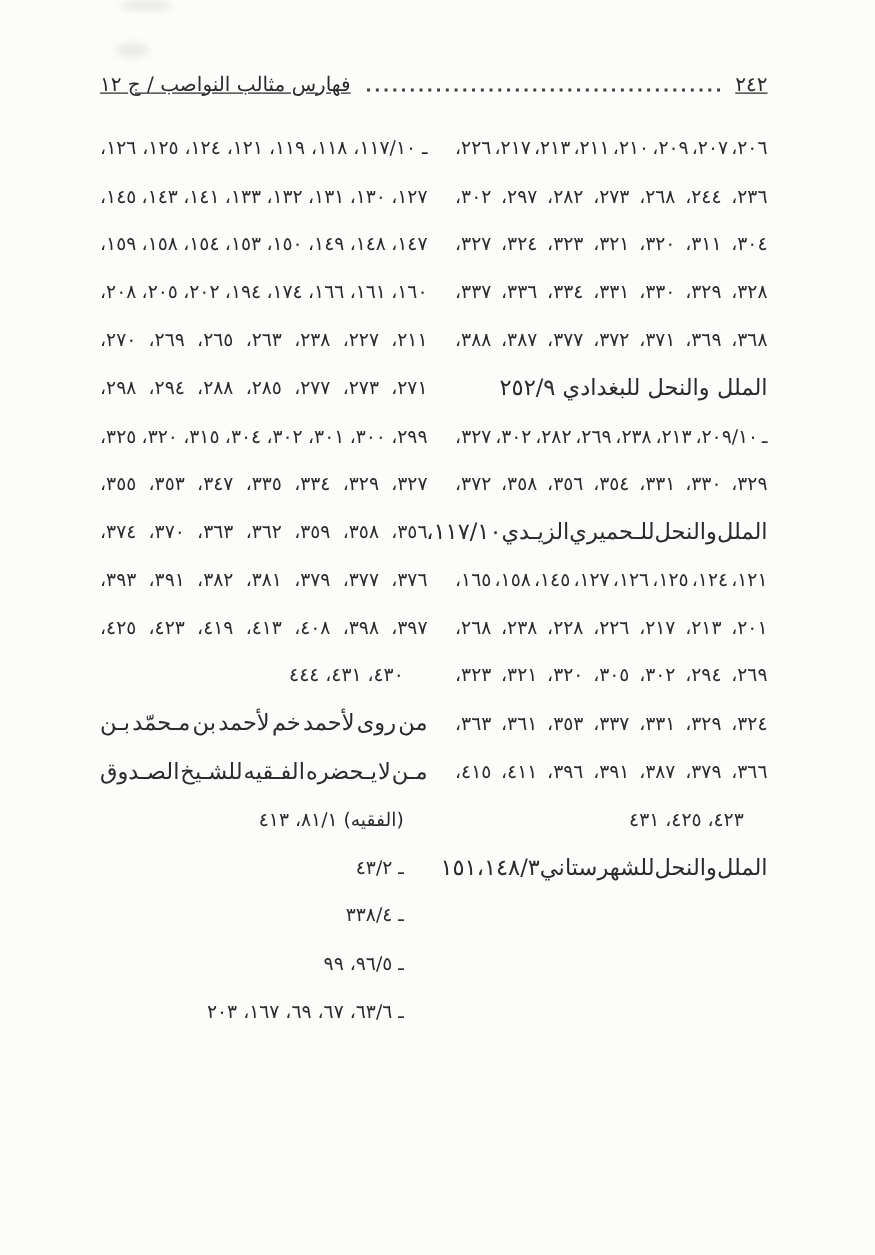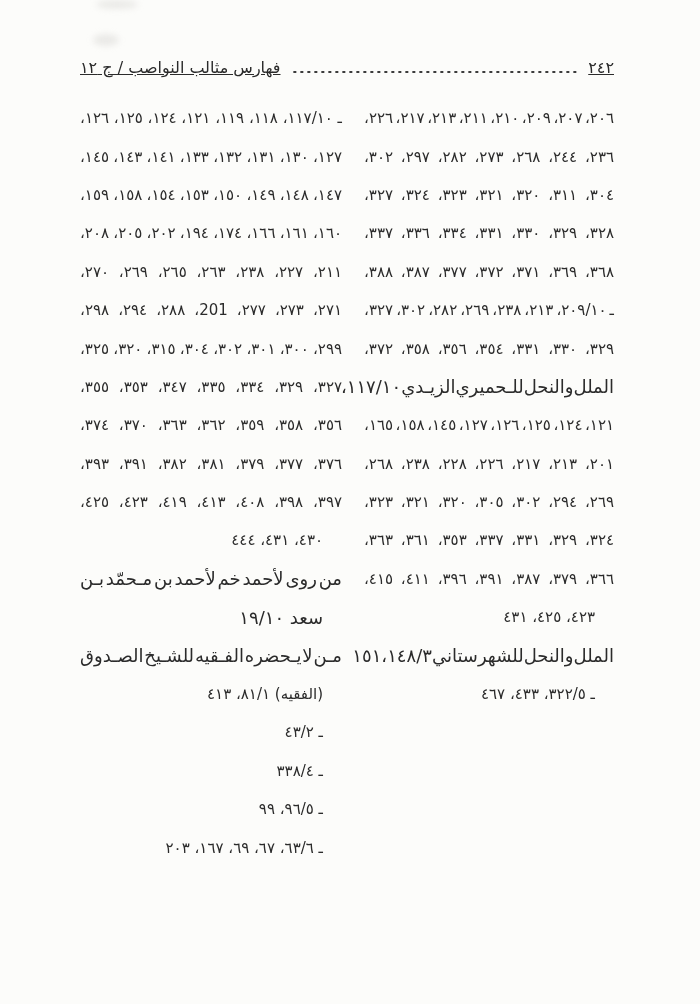--- a/index.html
+++ b/index.html
@@ -102,20 +102,21 @@
       </div>
       <div class="line l-justify">
         <span>٣٦٨،</span>
         <span>٣٦٩،</span>
         <span>٣٧١،</span>
         <span>٣٧٢،</span>
         <span>٣٧٧،</span>
         <span>٣٨٧،</span>
         <span>٣٨٨،</span>
       </div>
+      <div class="line l-head">الملل والنحل للبغدادي ٢٥٢/٩</div>
       <div class="line l-justify">
         <span>ـ</span>
         <span>٢٠٩/١٠،</span>
         <span>٢١٣،</span>
         <span>٢٣٨،</span>
         <span>٢٦٩،</span>
         <span>٢٨٢،</span>
         <span>٣٠٢،</span>
         <span>٣٢٧،</span>
       </div>
@@ -182,21 +183,20 @@
         <span>٤١٥،</span>
       </div>
       <div class="line l-end">٤٢٣، ٤٢٥، ٤٣١</div>
       <div class="line l-justify l-head">
         <span>الملل</span>
         <span>والنحل</span>
         <span>للشهرستاني</span>
         <span>١٤٨/٣،</span>
         <span>١٥١</span>
       </div>
-      <div class="line l-end">ـ ٣٢٢/٥، ٤٣٣، ٤٦٧</div>
     </div>
   <div class="col col-b">
       <div class="line l-justify">
         <span>ـ</span>
         <span>١١٧/١٠،</span>
         <span>١١٨،</span>
         <span>١١٩،</span>
         <span>١٢١،</span>
         <span>١٢٤،</span>
         <span>١٢٥،</span>
@@ -238,21 +238,21 @@
         <span>٢٣٨،</span>
         <span>٢٦٣،</span>
         <span>٢٦٥،</span>
         <span>٢٦٩،</span>
         <span>٢٧٠،</span>
       </div>
       <div class="line l-justify">
         <span>٢٧١،</span>
         <span>٢٧٣،</span>
         <span>٢٧٧،</span>
-        <span>201،</span>
+        <span>٢٨٥،</span>
         <span>٢٨٨،</span>
         <span>٢٩٤،</span>
         <span>٢٩٨،</span>
       </div>
       <div class="line l-justify">
         <span>٢٩٩،</span>
         <span>٣٠٠،</span>
         <span>٣٠١،</span>
         <span>٣٠٢،</span>
         <span>٣٠٤،</span>
@@ -300,21 +300,20 @@
       <div class="line l-justify l-head">
         <span>من</span>
         <span>روى</span>
         <span>لأحمد</span>
         <span>خم</span>
         <span>لأحمد</span>
         <span>بن</span>
         <span>مـحمّد</span>
         <span>بـن</span>
       </div>
-      <div class="line l-end l-head">سعد ١٩/١٠</div>
       <div class="line l-justify l-head">
         <span>مـن</span>
         <span>لا</span>
         <span>يـحضره</span>
         <span>الفـقيه</span>
         <span>للشـيخ</span>
         <span>الصـدوق</span>
       </div>
       <div class="line l-end">(الفقيه) ٨١/١، ٤١٣</div>
       <div class="line l-end">ـ ٤٣/٢</div>

